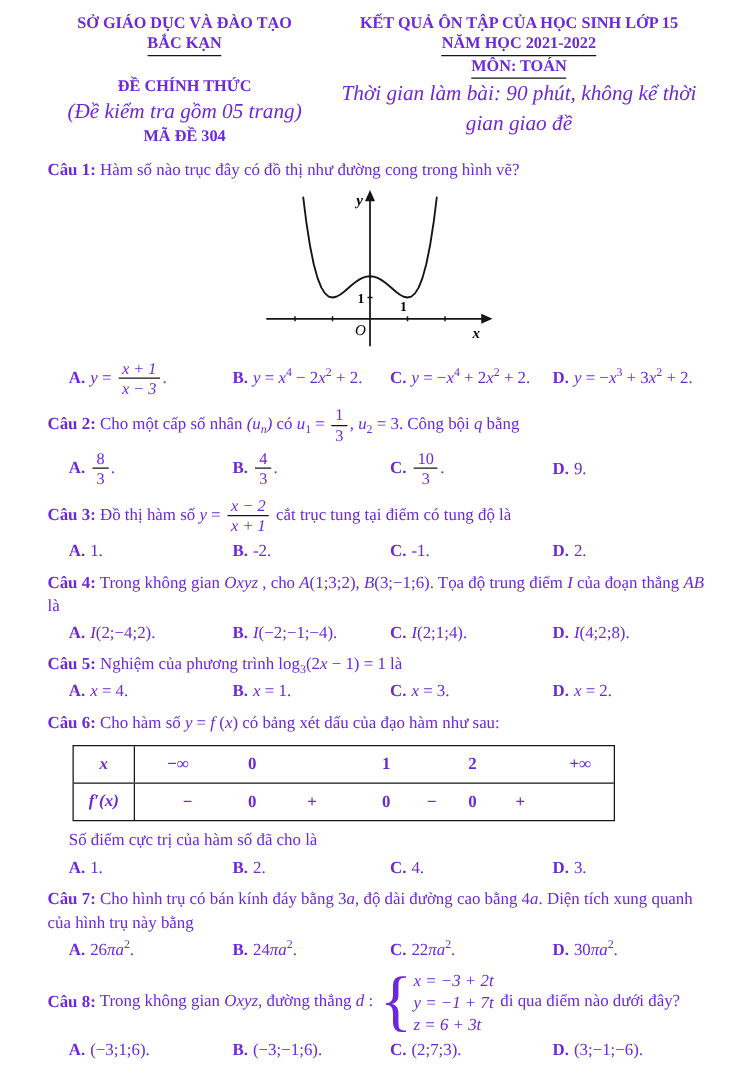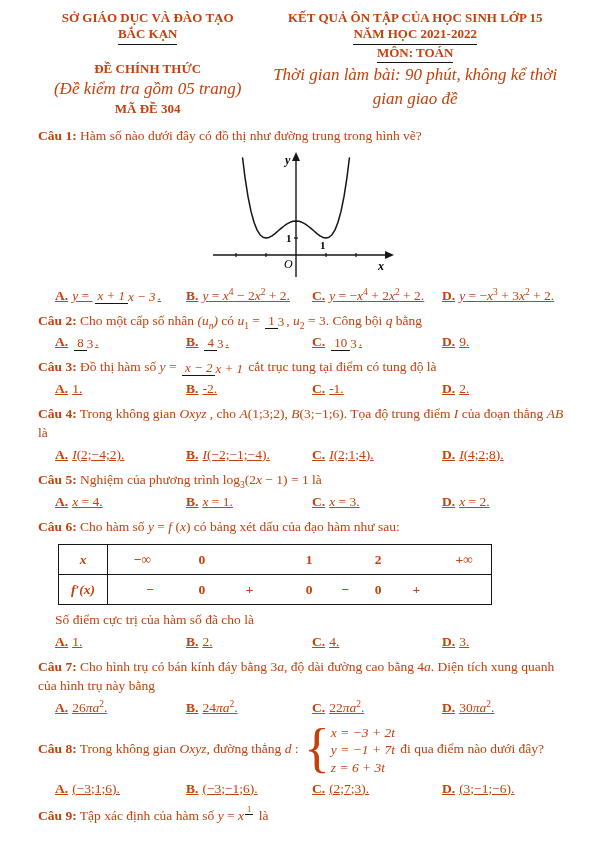--- a/index.html
+++ b/index.html
@@ -1,39 +1,39 @@
 <!DOCTYPE html>
 <html lang="vi"><head>
 <meta charset="utf-8">
 <style>
   html,body{margin:0;padding:0;background:#fff;}
   .page{
     width:603px;height:854px;box-sizing:border-box;overflow:hidden;
-    padding:10px 30px 6px 38px;background:#fff;color:#c2410c;
+    padding:10px 30px 6px 38px;background:#fff;color:#6d28d9;
     font-family:"Liberation Serif","DejaVu Serif",serif;font-size:13.5px;line-height:1.4;
   }
   
   .header{display:flex;width:100%;margin-bottom:10px;}
   .h-left{width:41%;text-align:center;}
   .h-right{width:59%;text-align:center;}
   .h-line{font-weight:bold;font-size:13px;line-height:1.25;}
   .h-underline{display:inline-block;border-bottom:1.4px solid #151515;padding-bottom:1px;}
   .h-gap{height:16px;}
   .h-italic{font-style:italic;font-weight:normal;font-size:17px;}
   
   .q{margin-top:6px;}
   .qline{margin:0;}
   .qlabel{font-weight:bold;}
-  .opts{display:grid;grid-template-columns:131px 126px 130px auto;margin:3px 0 0 17px;align-items:center;text-decoration:underline;}
+  .opts{display:grid;grid-template-columns:131px 126px 130px auto;margin:3px 0 0 17px;align-items:center;}
   .opt{white-space:nowrap;}
   .optletter{font-weight:bold;margin-right:4px;}
   .mi{font-style:italic;}
   sup{font-size:9.5px;line-height:0;}
   sub{font-size:9.5px;line-height:0;}
-  .frac{display:inline-flex;flex-direction:row;text-align:center;vertical-align:middle;line-height:1.05;margin:1px 2px;font-size:13px;align-items:center;}
+  .frac{display:inline-flex;flex-direction:column;text-align:center;vertical-align:middle;line-height:1.05;margin:1px 2px;font-size:13px;align-items:center;}
   .frac .num{border-bottom:1.2px solid #151515;padding:0 3px 0.5px;}
   .frac .den{padding-top:1px;}
   .supfrac{font-size:8.5px;vertical-align:8px;margin-left:1px;line-height:0.95;}
   .supfrac .num{border-bottom:0.9px solid #151515;padding:0 2px 0.5px;}
   .system{display:inline-flex;align-items:center;vertical-align:middle;margin:0 2px;}
   .brace{font-size:54px;font-weight:400;line-height:0.85;margin-right:1px;transform:translateY(-1px);}
   .syscol{display:inline-flex;flex-direction:column;text-align:left;justify-content:center;}
   .sysline{line-height:1.3;}
   
   .figwrap{display:flex;justify-content:center;margin:4px 0 2px 0;}
@@ -65,21 +65,21 @@
     </div>
     <div class="h-right">
       <div class="h-line">KẾT QUẢ ÔN TẬP CỦA HỌC SINH LỚP 15</div>
       <div class="h-line"><span class="h-underline">NĂM HỌC 2021-2022</span></div>
       <div class="h-line"><span class="h-underline">MÔN: TOÁN</span></div>
       <div class="h-italic">Thời gian làm bài: 90 phút, không kể thời gian giao đề</div>
     </div>
   </div>
 
   <div class="q">
-    <p class="qline"><span class="qlabel">Câu 1:</span> <span><span>Hàm số nào dưới đây có đồ thị như đường trung trong hình vẽ?</span></span></p>
+    <p class="qline"><span class="qlabel">Câu 1:</span> <span><span>Hàm số nào trục đây có đồ thị như đường cong trong hình vẽ?</span></span></p>
     <div class="figwrap">
       <svg width="210" height="134" viewBox="0 0 210 134">
         <line x1="12" y1="105" x2="186" y2="105" stroke="#151515" stroke-width="1.4"></line>
         <polygon points="184,101 193,105 184,109" fill="#151515"></polygon>
         <line x1="95" y1="127" x2="95" y2="9" stroke="#151515" stroke-width="1.4"></line>
         <polygon points="91,11 95,2 99,11" fill="#151515"></polygon>
         <line x1="35" y1="103" x2="35" y2="107" stroke="#151515" stroke-width="1.2"></line>
         <line x1="65" y1="103" x2="65" y2="107" stroke="#151515" stroke-width="1.2"></line>
         <line x1="125" y1="103" x2="125" y2="107" stroke="#151515" stroke-width="1.2"></line>
         <line x1="155" y1="103" x2="155" y2="107" stroke="#151515" stroke-width="1.2"></line>

